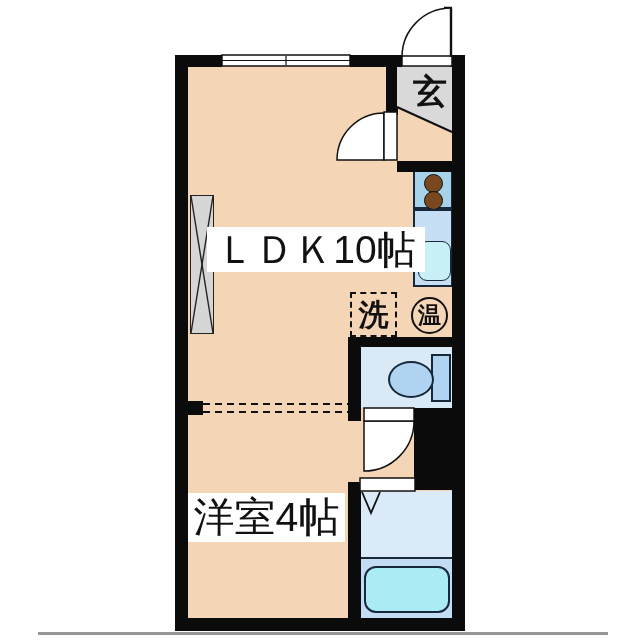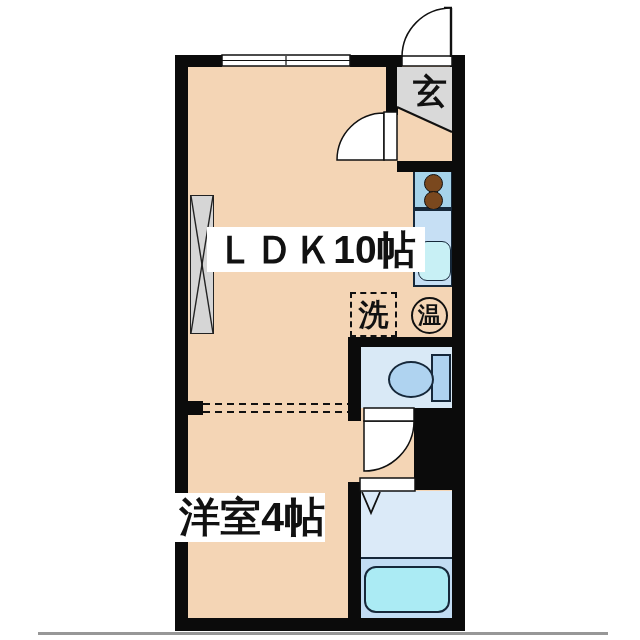--- a/index.html
+++ b/index.html
@@ -23,21 +23,21 @@
          border:1.5px solid var(--c-outline,#16283A);border-radius:9px;}
   .toilet-room{background:var(--c-toilet_room,#D9E9F6);}
   .tank{background:var(--c-toilet_fixture,#AFD3F0);border:2px solid var(--c-outline,#16283A);}
   .bowl{background:var(--c-toilet_fixture,#AFD3F0);border:2px solid var(--c-outline,#16283A);border-radius:50%;}
   .bath-up{background:var(--c-bathroom_upper,#DBEAF8);}
   .bath-low{background:var(--c-bathroom_lower,#C2DCF3);border-top:2px solid var(--c-outline,#16283A);}
   .tub{background:var(--c-bathtub,#ABEBF4);border:2px solid var(--c-outline,#16283A);border-radius:12px;}
   .closet{background:var(--c-closet,#D6D6D6);border:1.5px solid #222;}
   .washerbox{border:2px dashed #111;font-size:30px;font-weight:600;line-height:42px;}
   .heatercircle{border:2.5px solid #111;border-radius:50%;font-size:23px;font-weight:600;line-height:33px;}
-  .room-label{background:#fff;font-weight:700;white-space:nowrap;}
+  .room-label{background:#fff;font-weight:400;white-space:nowrap;}
   .lbl-ldk{font-size:39px;line-height:45px;}
   .lbl-west{font-size:41px;line-height:49px;}
   .lbl-genkan{font-size:34px;line-height:38px;font-weight:600;}
   .divider{background:var(--c-page_divider,#979797);}
 </style>
 </head>
 <body>
 
 <div class="abs floor base-floor" style="left:186px;top:66px;width:268px;height:553px;"></div>
 
@@ -117,20 +117,20 @@
 
   <g>
     <line x1="203" y1="404" x2="348" y2="404" stroke="#111" stroke-width="2" stroke-dasharray="7 5"></line>
     <line x1="203" y1="412" x2="348" y2="412" stroke="#111" stroke-width="2" stroke-dasharray="7 5"></line>
   </g>
 </svg>
 
 <div class="abs label room-label lbl-ldk" style="left:207px;top:227px;width:218px;height:45px;">
   <span>ＬＤＫ10帖</span>
 </div>
-<div class="abs label room-label lbl-west" style="left:168px;top:493px;width:157px;height:49px;text-align:right;">
+<div class="abs label room-label lbl-west" style="left:188px;top:493px;width:157px;height:49px;">
   <span>洋室4帖</span>
 </div>
 <div class="abs label lbl-genkan" style="left:411px;top:72px;width:38px;height:38px;">
   <span>玄</span>
 </div>
 
 <div class="abs divider" style="left:38px;top:632px;width:570px;height:3px;z-index:0;"></div>
 
 </body></html>

